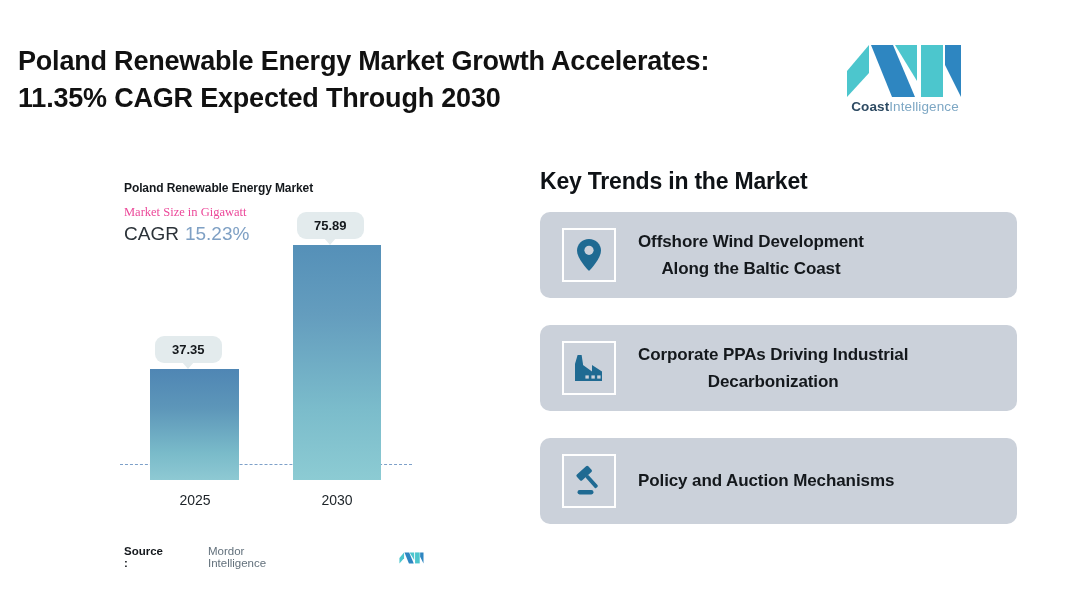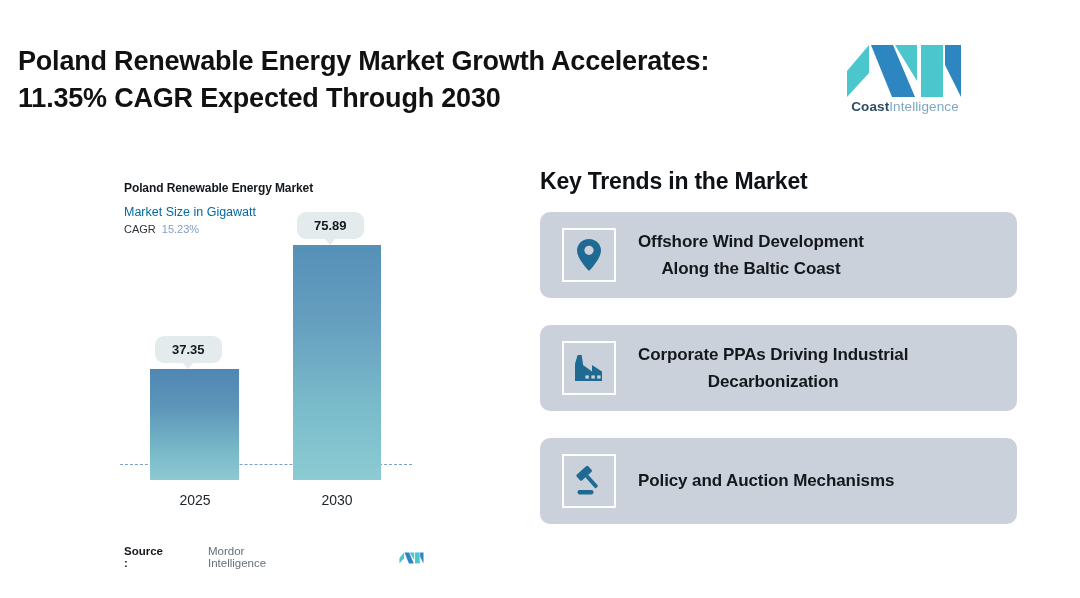--- a/index.html
+++ b/index.html
@@ -51,25 +51,25 @@
     left: 0px; top: 160px;
     width: 520px; height: 410px;
   }
   #chart-title {
     position: absolute; left: 124px; top: 8px;
     font-size: 12px; font-weight: bold; color: #14181c;
     letter-spacing: -0.1px;
   }
   #chart-subtitle {
     position: absolute; left: 124px; top: 32px;
-    font-size: 12.5px; color: #0369a1;
+    font-size: 12.5px; color: #ec4899; font-family: Liberation Serif, serif;
   }
   #chart-cagr {
     position: absolute; left: 124px; top: 50px;
-    font-size: 11px; color: #2b3238;
+    font-size: 19px; color: #2b3238;
   }
   #chart-cagr .cagr-value { color: #7fa0c4; margin-left: 6px; }
 
   #plot {
     position: absolute;
     left: 0; top: 70px;
     width: 520px; height: 290px;
   }
 
   .dash-line {

